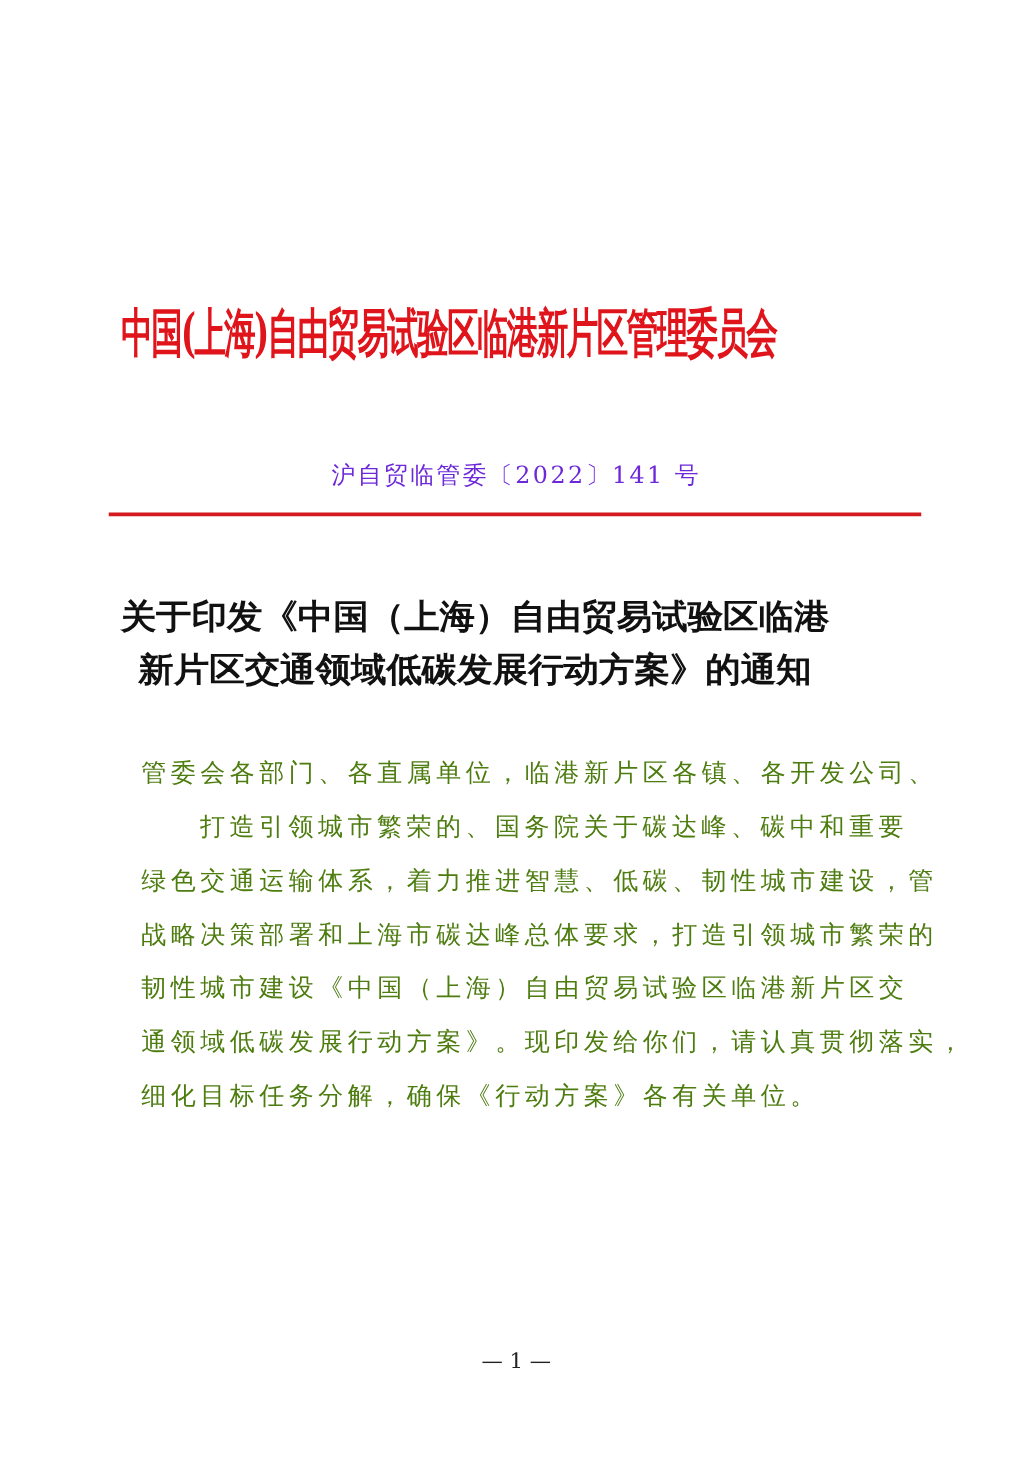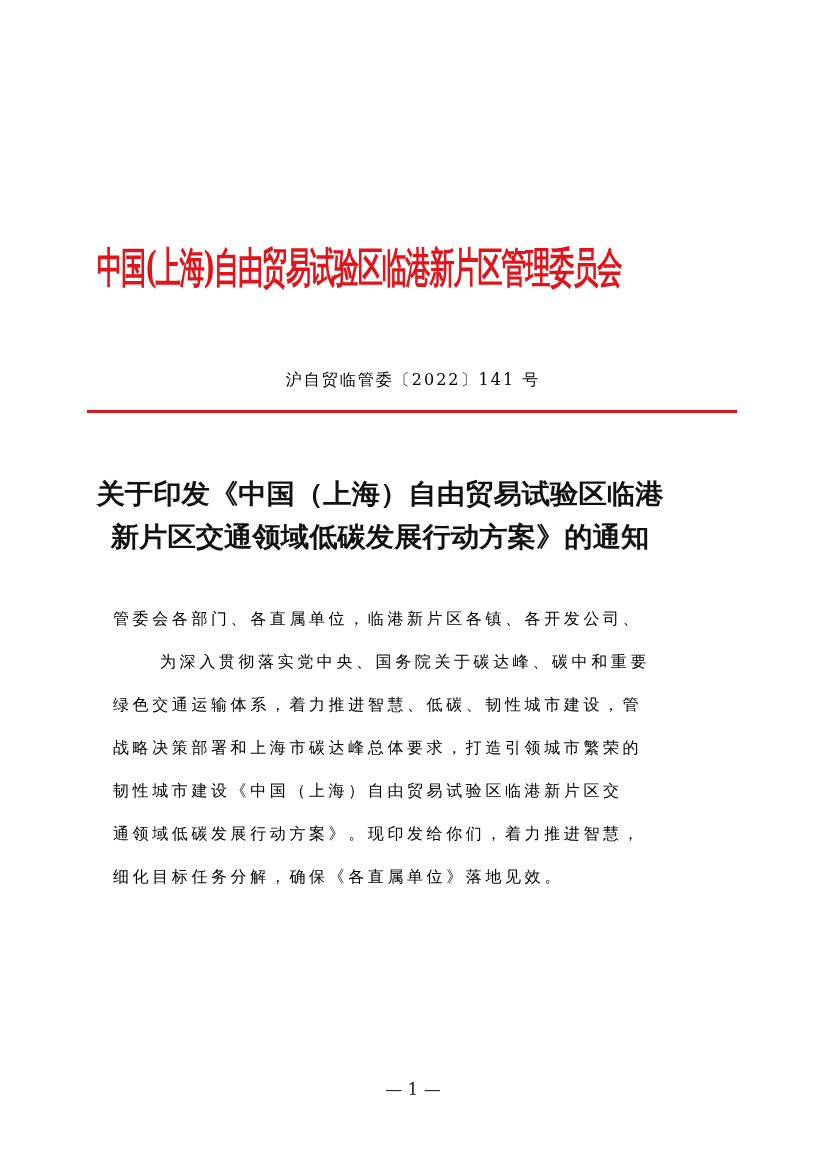--- a/index.html
+++ b/index.html
@@ -44,24 +44,24 @@
       transform: scaleX(0.63) scaleY(1.05);
     }
     
     .doc-number {
       position: absolute;
       left: 0;
       width: 826px;
       top: 367px;
       text-align: center;
       font-family: "DejaVu Serif", "Liberation Serif", serif;
-      font-size: 16px;
+      font-size: 19px;
       line-height: 26px;
       letter-spacing: 2px;
-      color: #000000;
+      color: #6d28d9;
     }
     
     .red-rule {
       position: absolute;
       left: 87px;
       top: 410px;
       width: 650px;
       height: 3px;
       background: #d21a1f;
     }
@@ -87,24 +87,24 @@
     
     .body-text {
       position: absolute;
       left: 113px;
       top: 597px;
       width: 620px;
     }
     .body-line {
       display: block;
       font-family: "DejaVu Sans", "Liberation Sans", sans-serif;
-      font-size: 16px;
+      font-size: 20px;
       line-height: 43px;
       letter-spacing: 3.6px;
-      color: #000000;
+      color: #4d7c0f;
       white-space: nowrap;
     }
     .body-line.indent {
       padding-left: 47px;
     }
     
     .page-number {
       position: absolute;
       left: 0;
       width: 826px;
@@ -129,23 +129,23 @@
 
   <div class="red-rule"></div>
 
   <div class="title">
     <span class="title-line">关于印发《中国（上海）自由贸易试验区临港</span>
     <span class="title-line">新片区交通领域低碳发展行动方案》的通知</span>
   </div>
 
   <div class="body-text">
     <span class="body-line">管委会各部门、各直属单位，临港新片区各镇、各开发公司、</span>
-    <span class="body-line indent">为深入贯彻落实党中央、国务院关于碳达峰、碳中和重要</span>
+    <span class="body-line indent">打造引领城市繁荣的、国务院关于碳达峰、碳中和重要</span>
     <span class="body-line">绿色交通运输体系，着力推进智慧、低碳、韧性城市建设，管</span>
     <span class="body-line">战略决策部署和上海市碳达峰总体要求，打造引领城市繁荣的</span>
     <span class="body-line">韧性城市建设《中国（上海）自由贸易试验区临港新片区交</span>
-    <span class="body-line">通领域低碳发展行动方案》。现印发给你们，着力推进智慧，</span>
-    <span class="body-line">细化目标任务分解，确保《各直属单位》落地见效。</span>
+    <span class="body-line">通领域低碳发展行动方案》。现印发给你们，请认真贯彻落实，</span>
+    <span class="body-line">细化目标任务分解，确保《行动方案》各有关单位。</span>
   </div>
 
   <div class="page-number">— 1 —</div>
 
 </div>
 
 </body></html>

